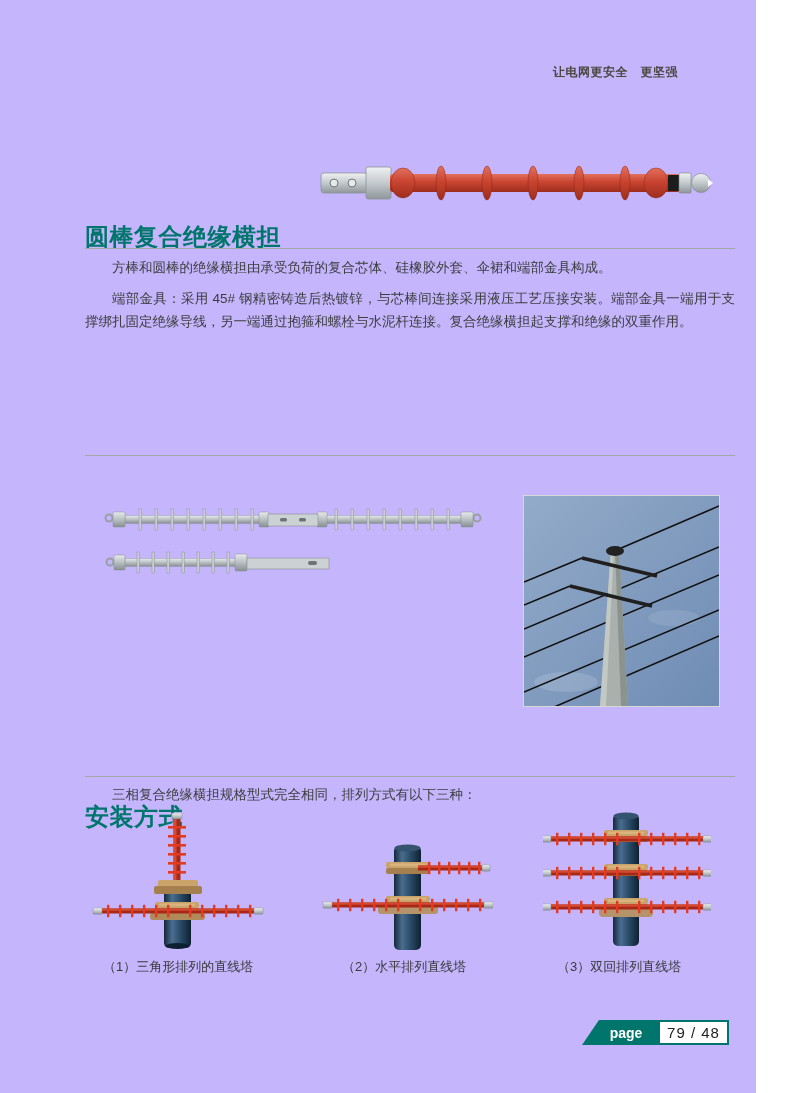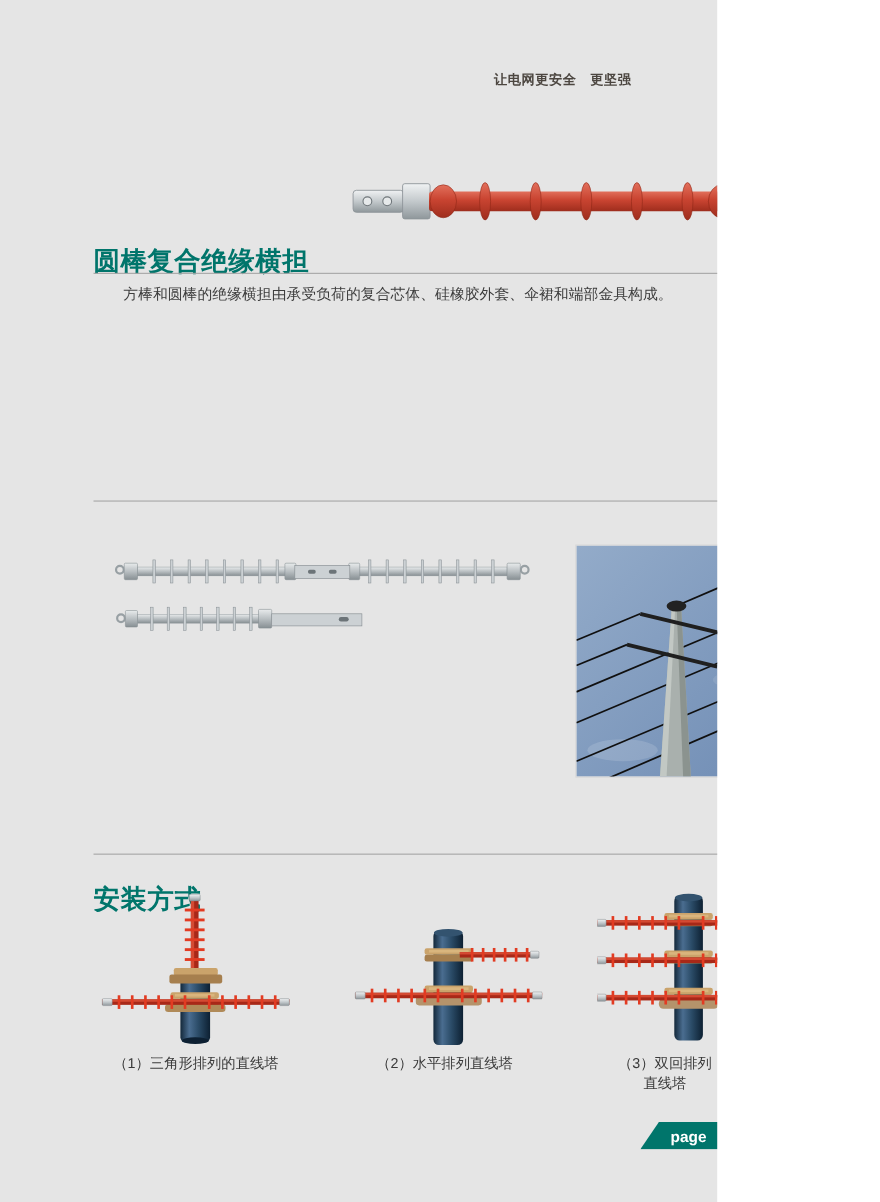--- a/index.html
+++ b/index.html
@@ -1,17 +1,17 @@
 <!DOCTYPE html>
 <html style="--accent-teal: #00756b; --insulator-red: #c53a27; --metal-gray: #b9bfc2; --pole-navy: #1d3950; --sky-blue: #7e9bc0;"><head>
 <meta charset="utf-8">
 <style>
   html,body { margin:0; padding:0; background:#ffffff; }
   .page {
-    position:relative; width:652px; height:1093px; background:#e5e5e5;
+    position:relative; width:756px; height:1093px; background:#c4b5fd;
     font-family:"Liberation Sans","DejaVu Sans",sans-serif; overflow:hidden;
   }
   .slogan {
     position:absolute; top:64px; right:78px;
     font-size:12px; letter-spacing:0.5px; color:#4c4640; font-weight:600;
   }
   .sec-title {
     position:absolute; left:85px; width:650px;
     font-size:24px; font-weight:bold; color:var(--accent-teal,#00756b);
     letter-spacing:0.5px;
@@ -132,20 +132,21 @@
     <rect x="349" y="25" width="12" height="16" fill="#1c1c1c"></rect>
     <rect x="360" y="23" width="12" height="20" rx="1" fill="url(#gMetal)" stroke="#7c8387" stroke-width="0.6"></rect>
     <circle cx="382" cy="33" r="9.5" fill="url(#gMetal)" stroke="#7c8387" stroke-width="0.6"></circle>
     <path d="M389 29 L394 33 L389 37 Z" fill="#ffffff"></path>
   </svg>
 
   <div class="sec-title" style="top:221px;">圆棒复合绝缘横担</div>
   <div class="rule" style="top:248px;"></div>
   <div class="body-copy" style="top:256px;">
     <p>方棒和圆棒的绝缘横担由承受负荷的复合芯体、硅橡胶外套、伞裙和端部金具构成。</p>
+    <p>端部金具：采用 45# 钢精密铸造后热镀锌，与芯棒间连接采用液压工艺压接安装。端部金具一端用于支撑绑扎固定绝缘导线，另一端通过抱箍和螺栓与水泥杆连接。复合绝缘横担起支撑和绝缘的双重作用。</p>
   </div>
 
   <div class="rule" style="top:455px;"></div>
 
   <svg class="abs" style="left:103px; top:506px;" width="380" height="28" viewBox="0 0 380 28">
     <circle cx="6" cy="12" r="3.5" fill="none" stroke="#98a0a4" stroke-width="2"></circle>
     <circle cx="374" cy="12" r="3.5" fill="none" stroke="#98a0a4" stroke-width="2"></circle>
     <rect x="22" y="9.5" width="336" height="8" fill="url(#gGrayRod)" stroke="#8c9498" stroke-width="0.4"></rect>
     <g fill="#ccd1d4" stroke="#8a9296" stroke-width="0.5">
       <rect x="36" y="3" width="2.2" height="21"></rect>
@@ -208,20 +209,21 @@
     <polygon points="87,52 95,52 104,210 76,210" fill="#a9b0ad"></polygon>
     <polygon points="95,52 104,210 97,210 91,52" fill="#8b938f"></polygon>
     <polygon points="87,52 90,52 82,210 76,210" fill="#c2c8c4"></polygon>
     <ellipse cx="91" cy="55" rx="9" ry="5" fill="#222222"></ellipse>
     <line x1="58" y1="62" x2="133" y2="80" stroke="#1f1f1f" stroke-width="3.5"></line>
     <line x1="46" y1="90" x2="128" y2="110" stroke="#1f1f1f" stroke-width="3.5"></line>
   </svg>
 
   <div class="sec-title" style="top:753px;margin-top:48px;">安装方式</div>
   <div class="rule" style="top:776px;"></div>
+  <div class="intro-copy" style="top:786px;">三相复合绝缘横担规格型式完全相同，排列方式有以下三种：</div>
 
   <svg class="abs" style="left:88px; top:812px;" width="200" height="140" viewBox="0 0 200 140">
     <rect x="76" y="76" width="27" height="60" rx="5" fill="url(#gPole)"></rect>
     <ellipse cx="89.5" cy="134" rx="12" ry="3" fill="#0d2032"></ellipse>
     <rect x="85.5" y="6" width="7" height="64" fill="#a82818"></rect>
     <rect x="85.5" y="6" width="3" height="64" fill="#d44a33"></rect>
     <g fill="#e23b22">
       <rect x="80" y="14" width="18" height="2.6"></rect>
         <rect x="80" y="23" width="18" height="2.6"></rect>
       <rect x="80" y="32" width="18" height="2.6"></rect>

